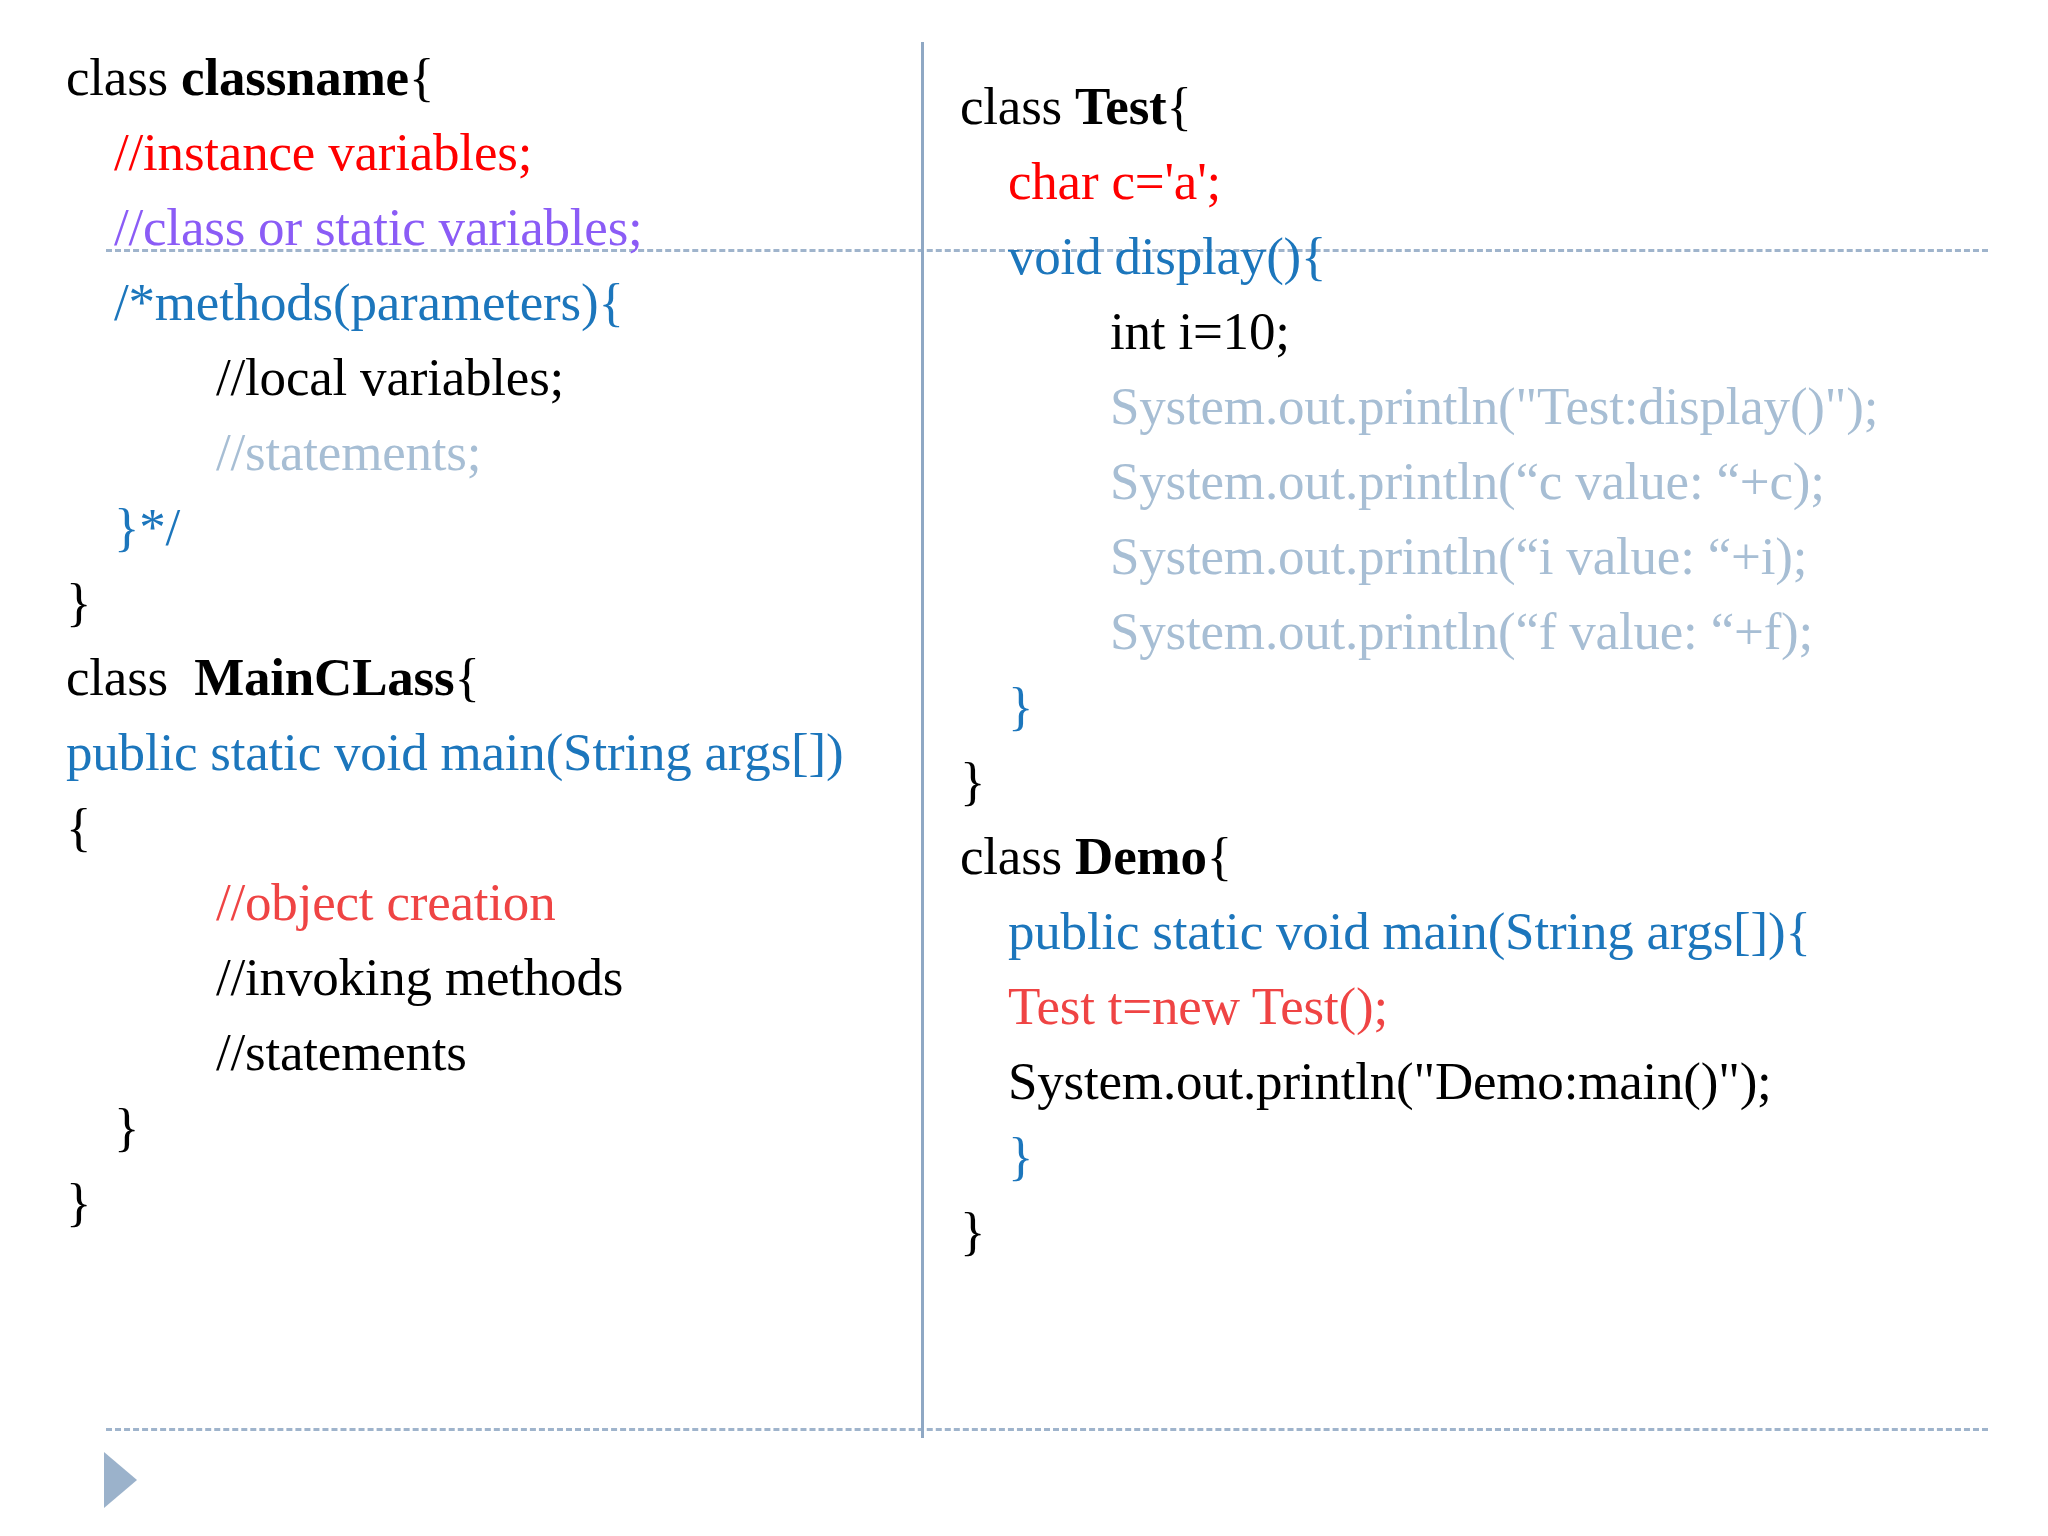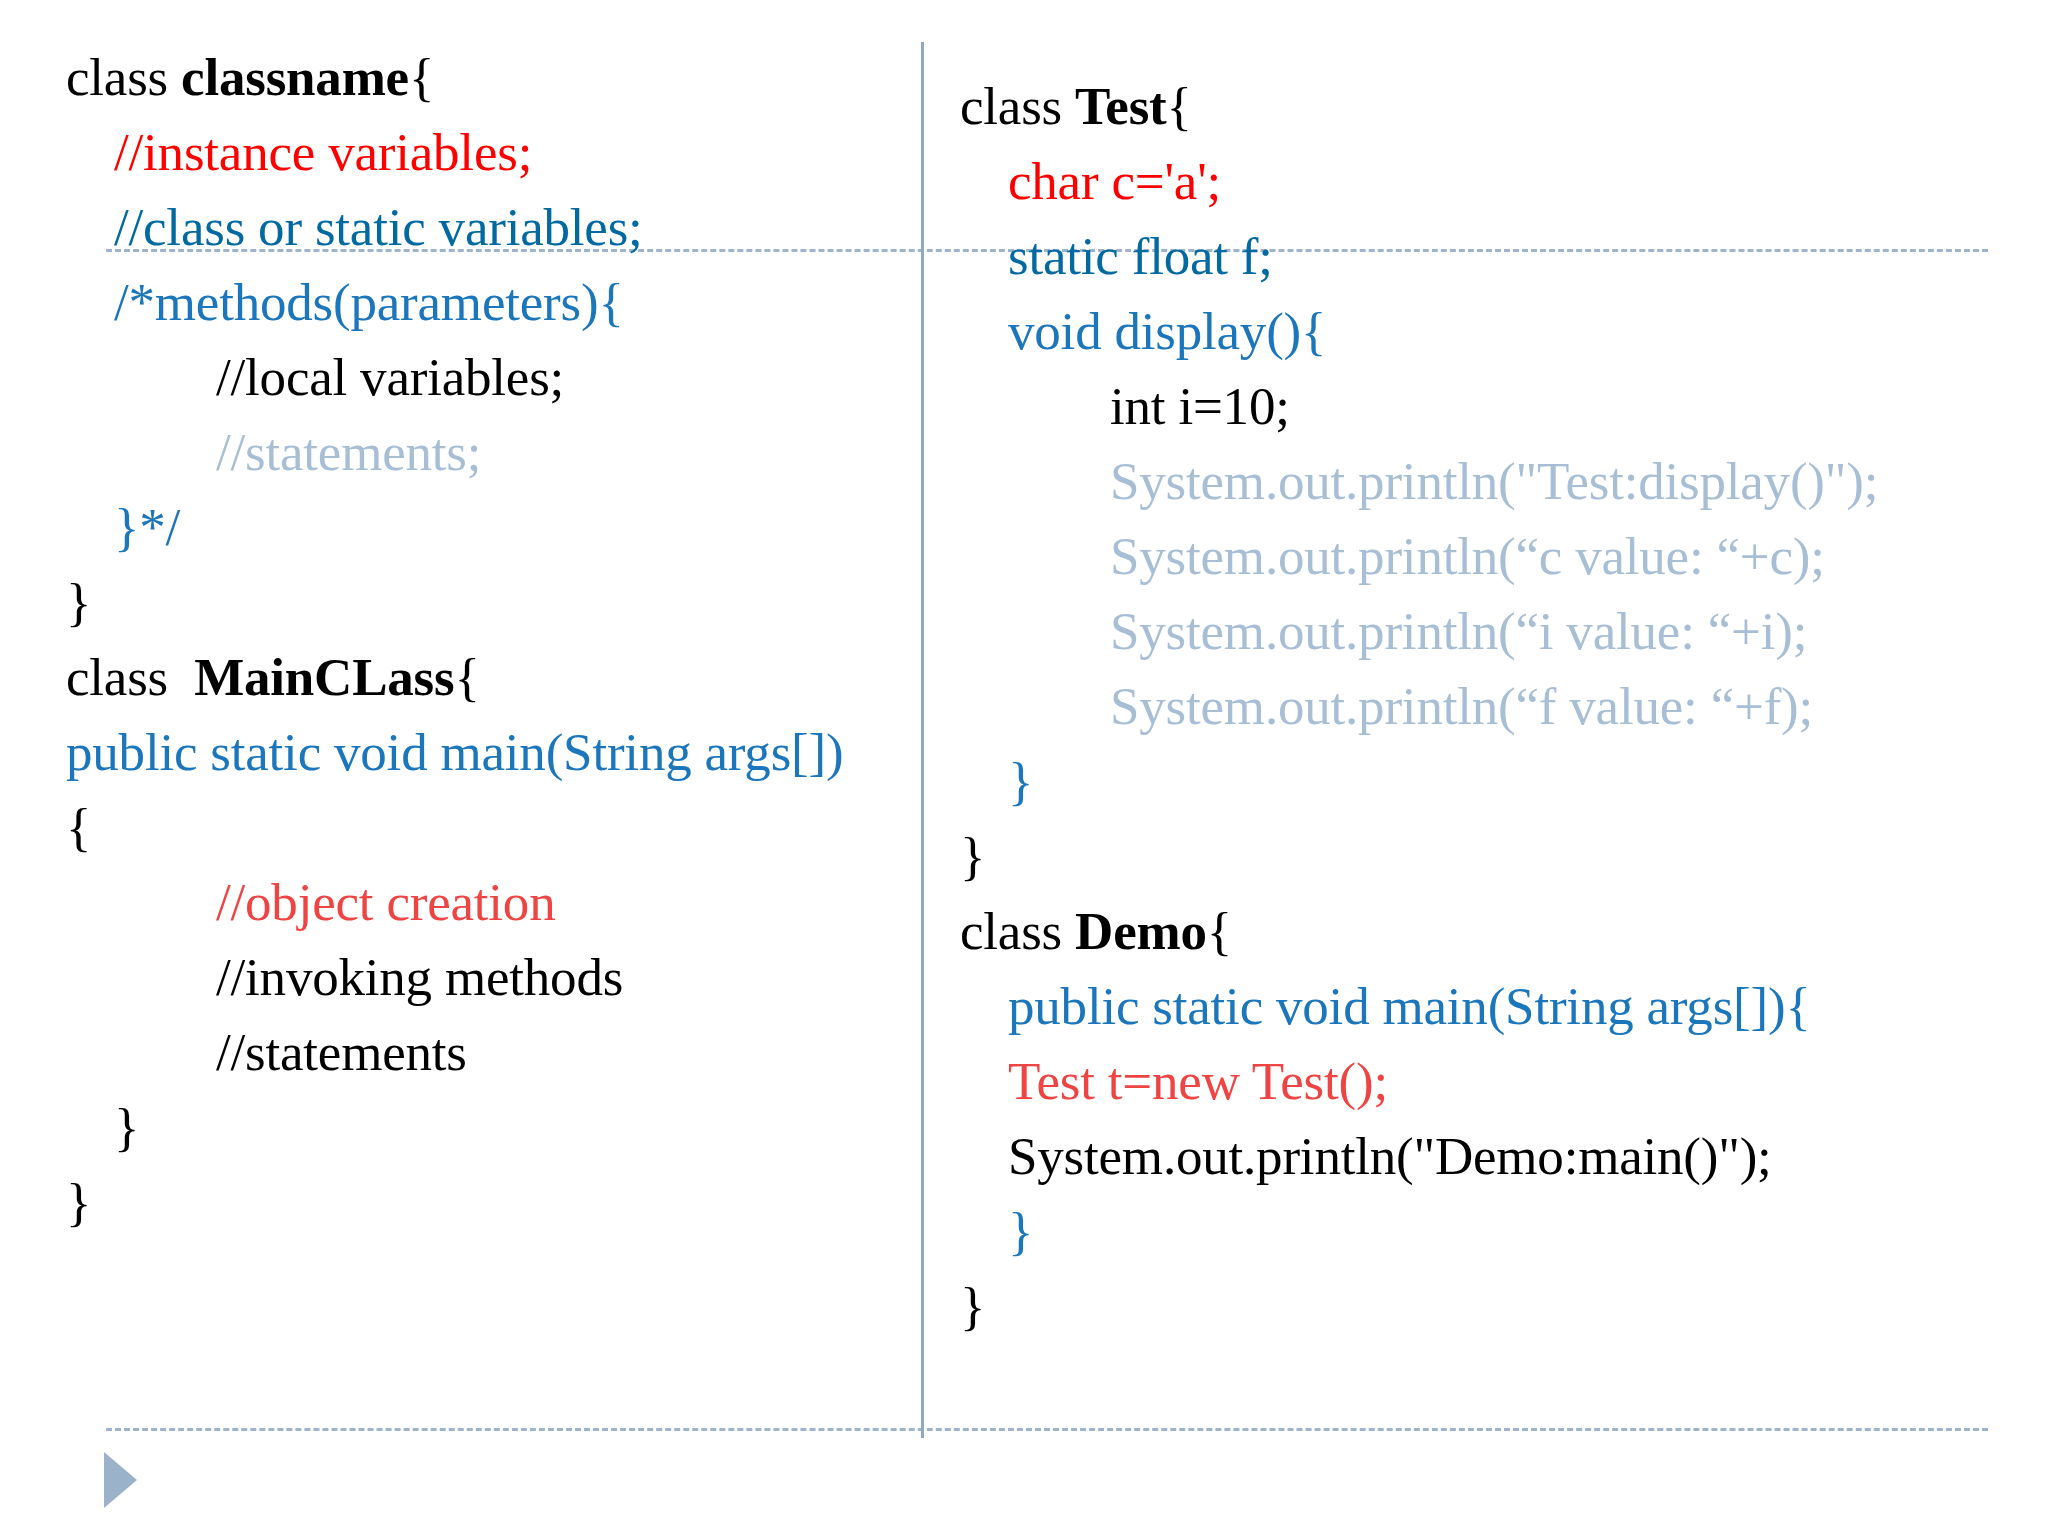--- a/index.html
+++ b/index.html
@@ -66,21 +66,21 @@
   }
 
   
   .ind-0 { padding-left: 0px; }
   .ind-1 { padding-left: 48px; }
   .ind-2 { padding-left: 150px; }
 
   
   .c-black  { color: #000000; }
   .c-red    { color: #ff0000; }
-  .c-pink   { color: #0369a1; }
+  .c-pink   { color: #8b5cf6; }
   .c-blue   { color: #1c76bc; }
   .c-grey   { color: #a7bed4; }
   .c-green  { color: #ef4444; }
 
   .bold { font-weight: bold; }
 </style>
 </head>
 <body>
 
 <div id="slide">
@@ -125,21 +125,20 @@
     <div class="code-line ind-0 c-black">}</div>
 
   </div>
 
   <div id="col-right" class="code-col">
 
     <div class="code-line ind-0 c-black"><span>class </span><span class="bold">Test</span><span>{</span></div>
 
     <div class="code-line ind-1 c-red">char c='a';</div>
 
-    <div class="code-line ind-1 c-pink">static float f;</div>
 
     <div class="code-line ind-1 c-blue">void display(){</div>
 
     <div class="code-line ind-2 c-black">int i=10;</div>
 
     <div class="code-line ind-2 c-grey">System.out.println("Test:display()");</div>
 
     <div class="code-line ind-2 c-grey">System.out.println(“c value: “+c);</div>
 
     <div class="code-line ind-2 c-grey">System.out.println(“i value: “+i);</div>

